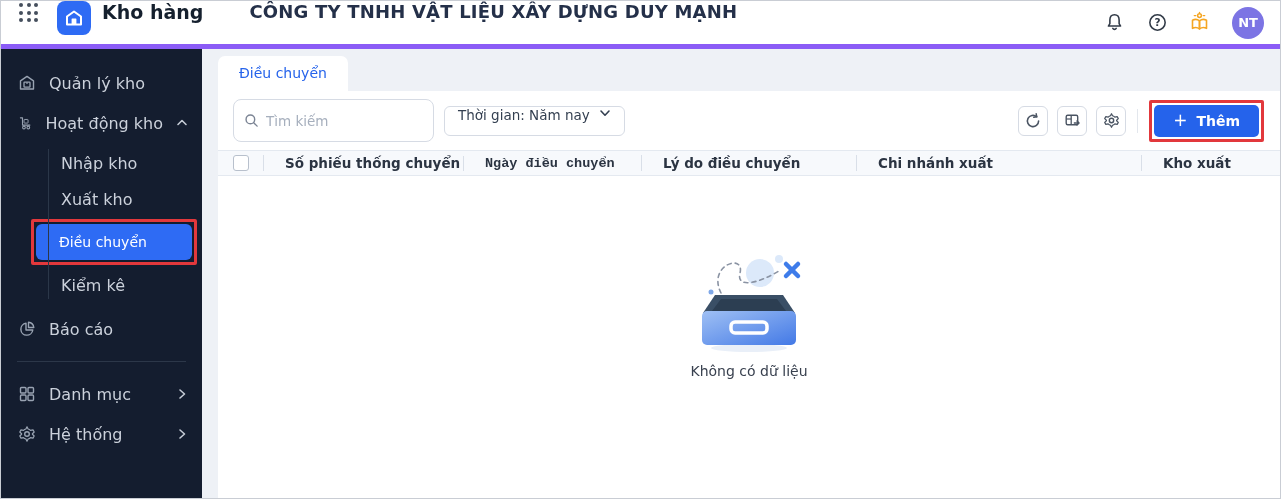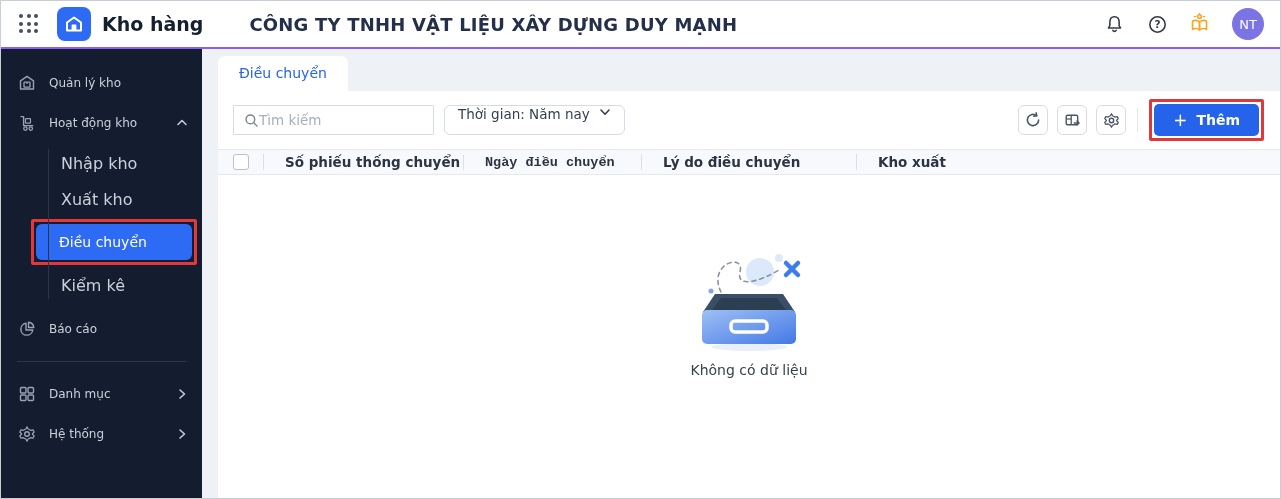--- a/index.html
+++ b/index.html
@@ -8,46 +8,46 @@
     font-family: "DejaVu Sans", "Liberation Sans", sans-serif;
     background:#fff; overflow:hidden;
   }
   .app {
     width:1281px; height:499px; display:flex; flex-direction:column;
     border:1px solid #c9cdd4; background:#eef1f6; position:relative;
   }
 
   
   .topbar {
-    height:48px; background:#fff; border-bottom:2px solid #8b5cf6;
-    display:flex; align-items:center; padding:0 16px; flex:0 0 auto;
+    height:48px; background:#fff; border-bottom:5px solid #8b5cf6;
+    display:flex; padding:0 16px; flex:0 0 auto;
   }
   .grid-icon { width:24px; height:24px; display:grid; grid-template-columns:repeat(3,1fr); gap:3px; padding:2px; cursor:pointer; }
   .grid-icon span { width:4px; height:4px; border-radius:50%; background:#454f5d; }
   .logo {
     width:34px; height:34px; border-radius:8px; background:var(--active-item-blue,#2e6bf4);
     display:flex; align-items:center; justify-content:center; margin-left:16px;
   }
   .app-title { font-size:19px; font-weight:bold; color:#15202e; margin-left:11px; }
   .company { font-size:18px; font-weight:bold; color:#243049; margin-left:46px; letter-spacing:.2px; }
   .topbar-right { margin-left:auto; display:flex; align-items:center; gap:21px; }
   .tb-icon { width:22px; height:22px; display:flex; align-items:center; justify-content:center; cursor:pointer; }
   .avatar {
     width:32px; height:32px; border-radius:50%; background:var(--avatar-purple,#7c74e4);
-    color:#fff; font-size:13px; font-weight:normal; display:flex; align-items:center; justify-content:center; cursor:pointer;
+    color:#fff; font-size:13px; font-weight:bold; display:flex; align-items:center; justify-content:center; cursor:pointer;
   }
 
   
   .body-row { flex:1; display:flex; min-height:0; }
 
   
   .sidebar { width:201px; flex:0 0 201px; background:var(--sidebar-bg,#141d2f); padding-top:14px; color:#cbd1db; }
   .side-item {
     height:40px; display:flex; align-items:center; gap:13px; padding:0 14px 0 17px;
-    font-size:12px; cursor:pointer; white-space:nowrap;
+    font-size:16px; cursor:pointer; white-space:nowrap;
   }
   .side-item .chev { margin-left:auto; }
   .sub-list { position:relative; padding:2px 0 6px; }
   .sub-list::before { content:""; position:absolute; left:47px; top:6px; bottom:10px; width:1px; background:#2b3749; }
   .sub-item { height:36px; display:flex; align-items:center; padding-left:60px; font-size:16px; cursor:pointer; white-space:nowrap; }
   .annot-side {
     border:3px solid var(--annotation-red,#e2383c); padding:2px; margin:2px 5px 2px 30px; border-radius:2px;
   }
   .active-pill {
     background:var(--active-item-blue,#2e6bf4); color:#fff; border-radius:6px; height:36px;
@@ -60,22 +60,22 @@
   .tabbar { height:42px; display:flex; align-items:flex-end; flex:0 0 auto; }
   .tab {
     background:#fff; color:var(--accent-blue,#2563eb); font-size:14px;
     padding:9px 21px 10px; border-radius:7px 7px 0 0; cursor:pointer;
   }
   .panel { flex:1; background:#fff; display:flex; flex-direction:column; min-height:0; }
 
   
   .toolbar { display:flex; align-items:center; padding:8px 16px 8px 15px; gap:10px; flex:0 0 auto; }
   .search-box {
-    width:201px; height:30px; border:1px solid #d6dbe4; border-radius:1px;
-    display:flex; align-items:center; padding:0 10px; background:#fff;
+    width:201px; height:43px; border:1px solid #d6dbe4; border-radius:8px;
+    display:flex; align-items:center; padding:0 10px; gap:7px; background:#fff;
   }
   .search-box input {
     border:none; outline:none; flex:1; font-size:13.5px; color:#333f50; min-width:0;
     font-family:"DejaVu Sans","Liberation Sans",sans-serif;
   }
   .search-box input::placeholder { color:#a6afbd; }
   .filter-btn {
     height:30px; border:1px solid #d6dbe4; border-radius:6px; background:#fff;
     display:flex; align-items:flex-start; gap:9px; padding:0 13px; font-size:13.5px; color:#333f50; cursor:pointer; white-space:nowrap;
   }
@@ -301,20 +301,21 @@
           </div>
         </div>
 
         <div class="thead">
           <div class="th th-check">
             <div class="checkbox"></div>
           </div>
           <div class="th th-c1 sep">Số phiếu thống chuyển</div>
           <div class="th th-c2 sep">Ngày điều chuyển</div>
           <div class="th th-c3 sep">Lý do điều chuyển</div>
+          <div class="th th-c4 sep">Chi nhánh xuất</div>
           <div class="th th-c5 sep">Kho xuất</div>
         </div>
 
         <div class="empty-area">
           <svg width="124" height="102" viewBox="0 0 124 102">
             <defs>
               <linearGradient id="boxGrad" x1="0" y1="0" x2="1" y2="1">
                 <stop offset="0" stop-color="#9fc0f4"></stop>
                 <stop offset="1" stop-color="#4379e6"></stop>
               </linearGradient>

